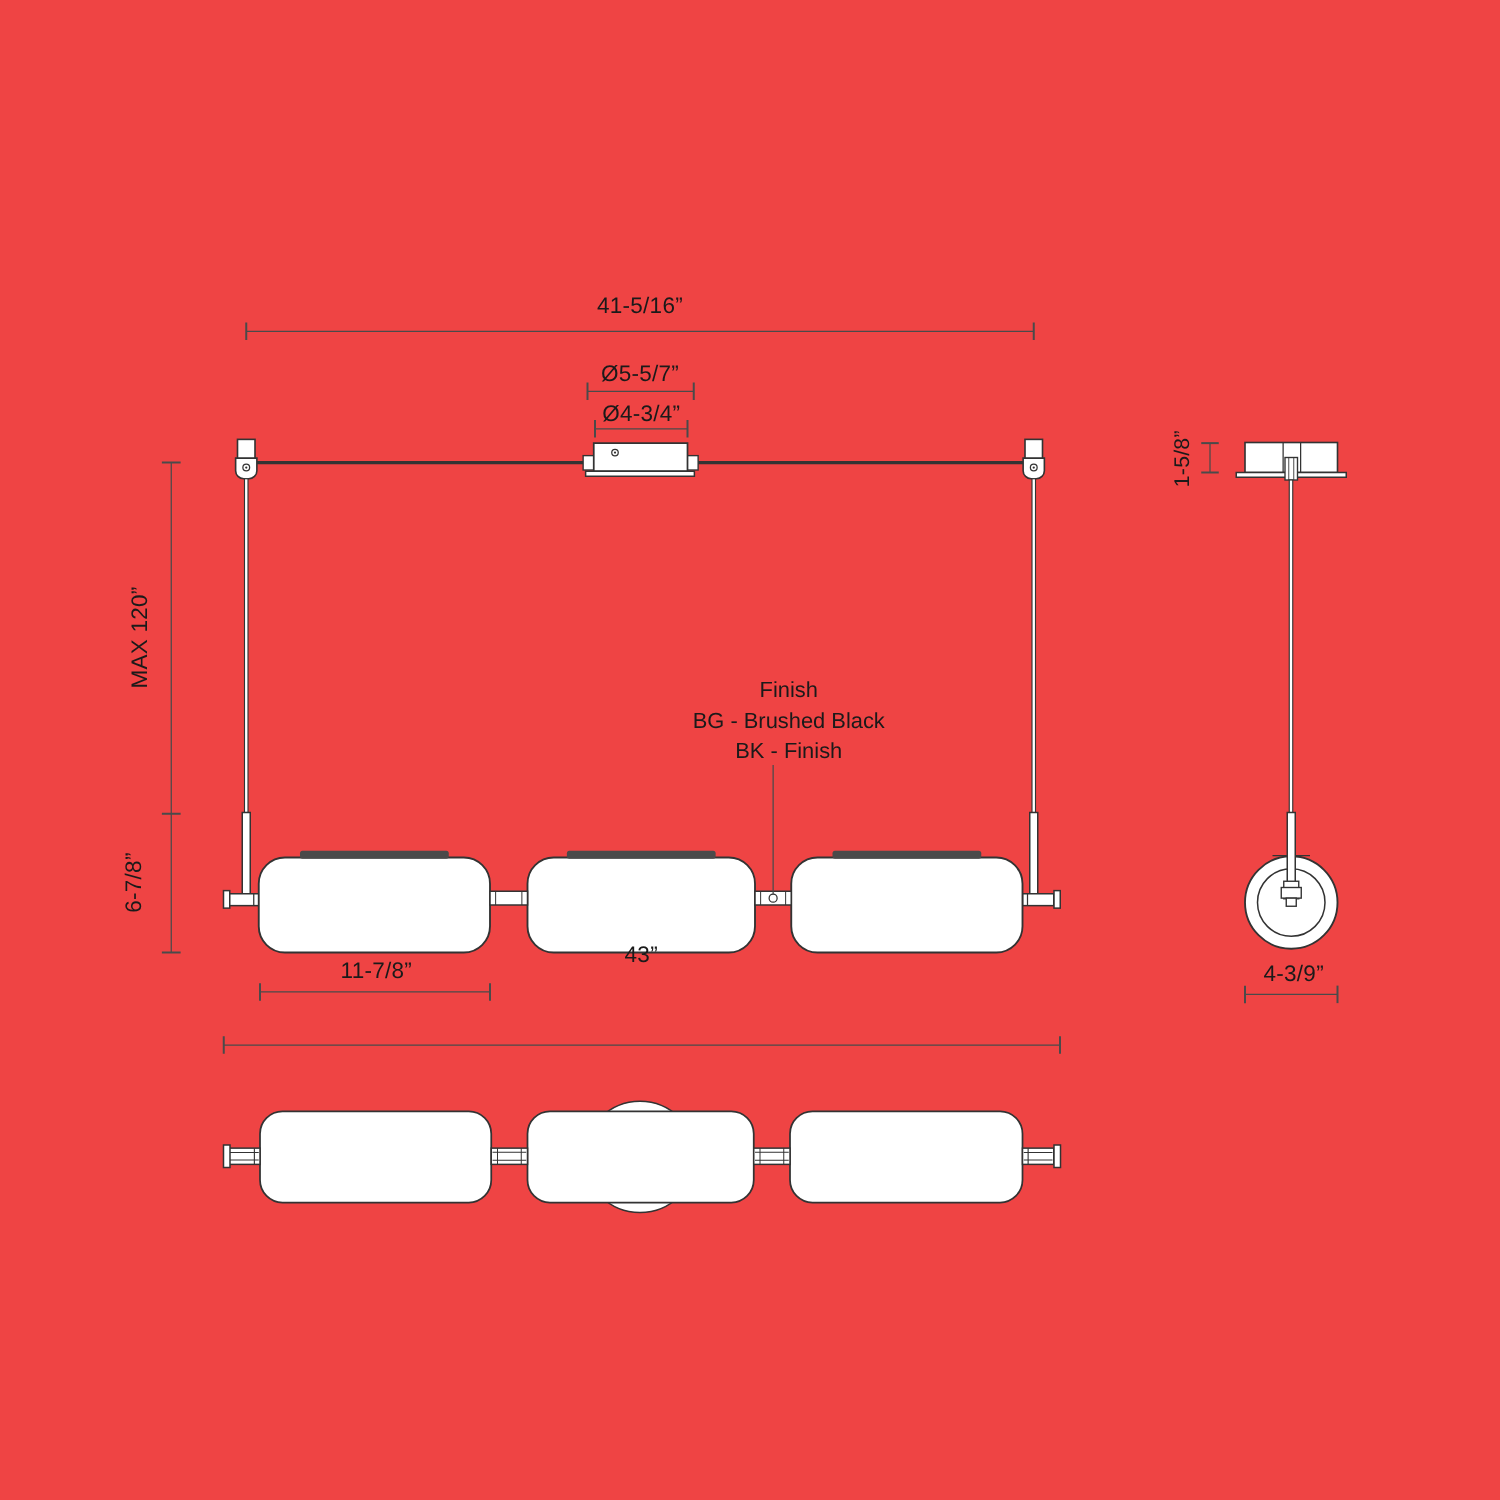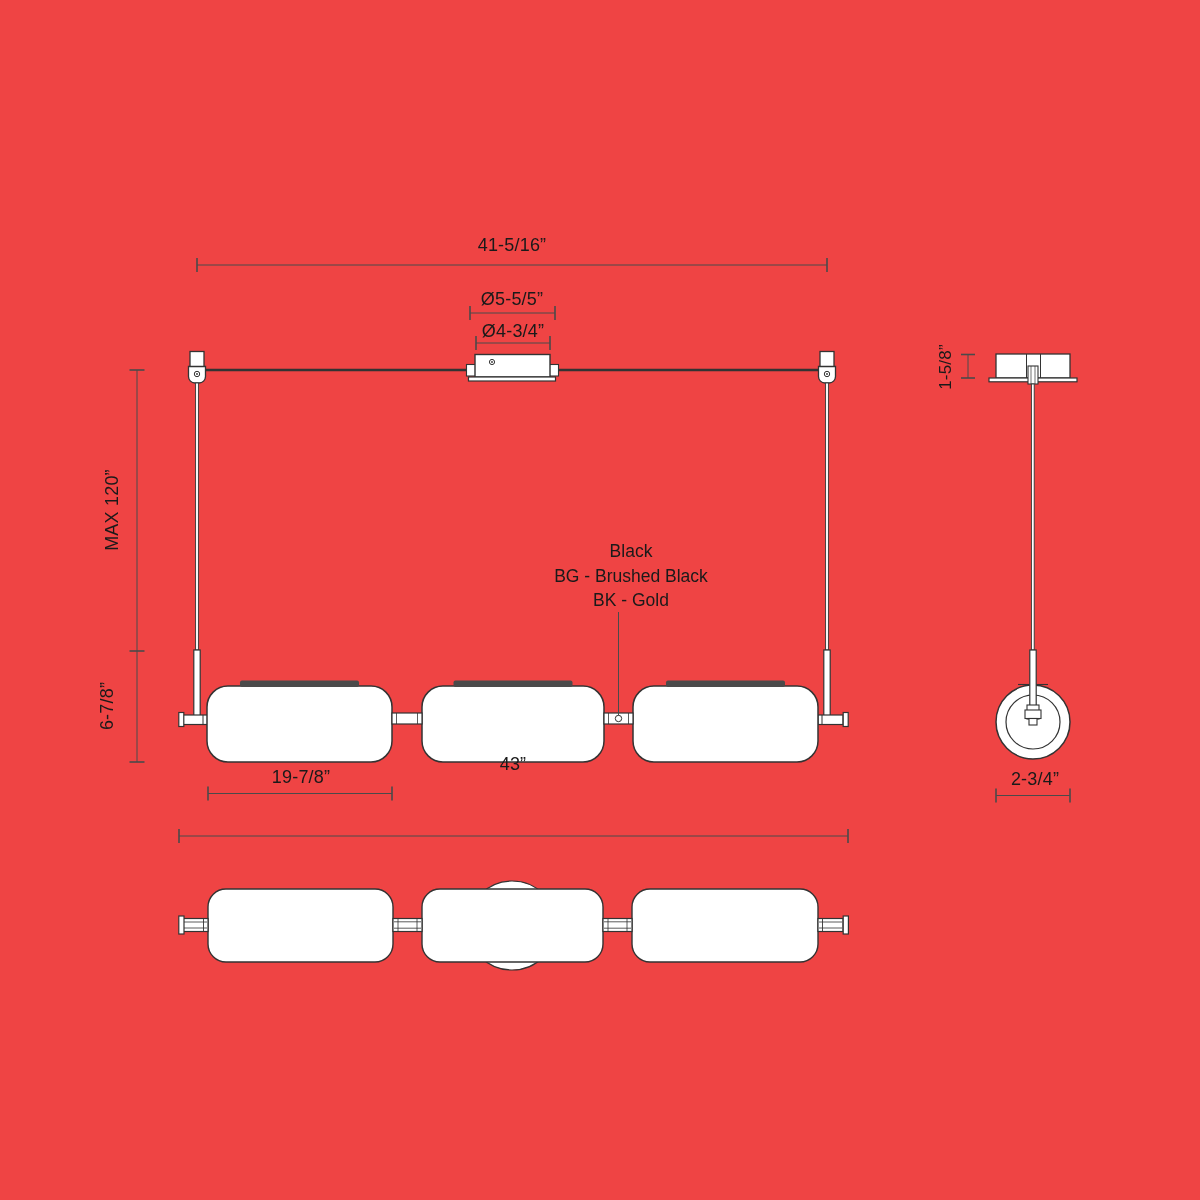--- a/index.html
+++ b/index.html
@@ -249,35 +249,35 @@
       <line class="ln" stroke-width="0.8" x1="819" y1="922" x2="842" y2="922"></line>
       <line class="ln" stroke-width="0.8" x1="819" y1="928" x2="842" y2="928"></line>
       <line class="ln" stroke-width="0.9" x1="822.5" y1="918.5" x2="822.5" y2="931.5"></line>
       <rect class="fw" stroke-width="1.2" x="843.2" y="916" width="5.2" height="18"></rect>
     </g>
   </g>
 </svg>
 
 <div class="lbl" style="left:512px;top:245px;">41-5/16”</div>
 
-<div class="lbl" style="left:512px;top:299px;">Ø5-5/5”</div>
+<div class="lbl" style="left:512px;top:299px;">Ø5-5/7”</div>
 
 <div class="lbl" style="left:513px;top:331px;text-align:center;">Ø4-3/4”</div>
 
 <div class="lbl rot" style="left:112px;top:510px;">MAX 120”</div>
 
 <div class="lbl rot" style="left:107px;top:706px;">6-7/8”</div>
 
-<div class="lbl" style="left:301px;top:777px;">19-7/8”</div>
+<div class="lbl" style="left:301px;top:777px;">11-7/8”</div>
 
 <div class="lbl" style="left:513px;top:764px;">43”</div>
 
 <div class="finish-block" style="left:631px;top:576px;">
-  <div>Black</div>
+  <div>Finish</div>
   <div>BG - Brushed Black</div>
-  <div>BK - Gold</div>
+  <div>BK - Finish</div>
 </div>
 
 <div class="lbl rot small" style="left:946px;top:367px;">1-5/8”</div>
 
-<div class="lbl" style="left:1035px;top:779px;">2-3/4”</div>
+<div class="lbl" style="left:1035px;top:779px;">4-3/9”</div>
 
 </div>
 
 </body></html>

